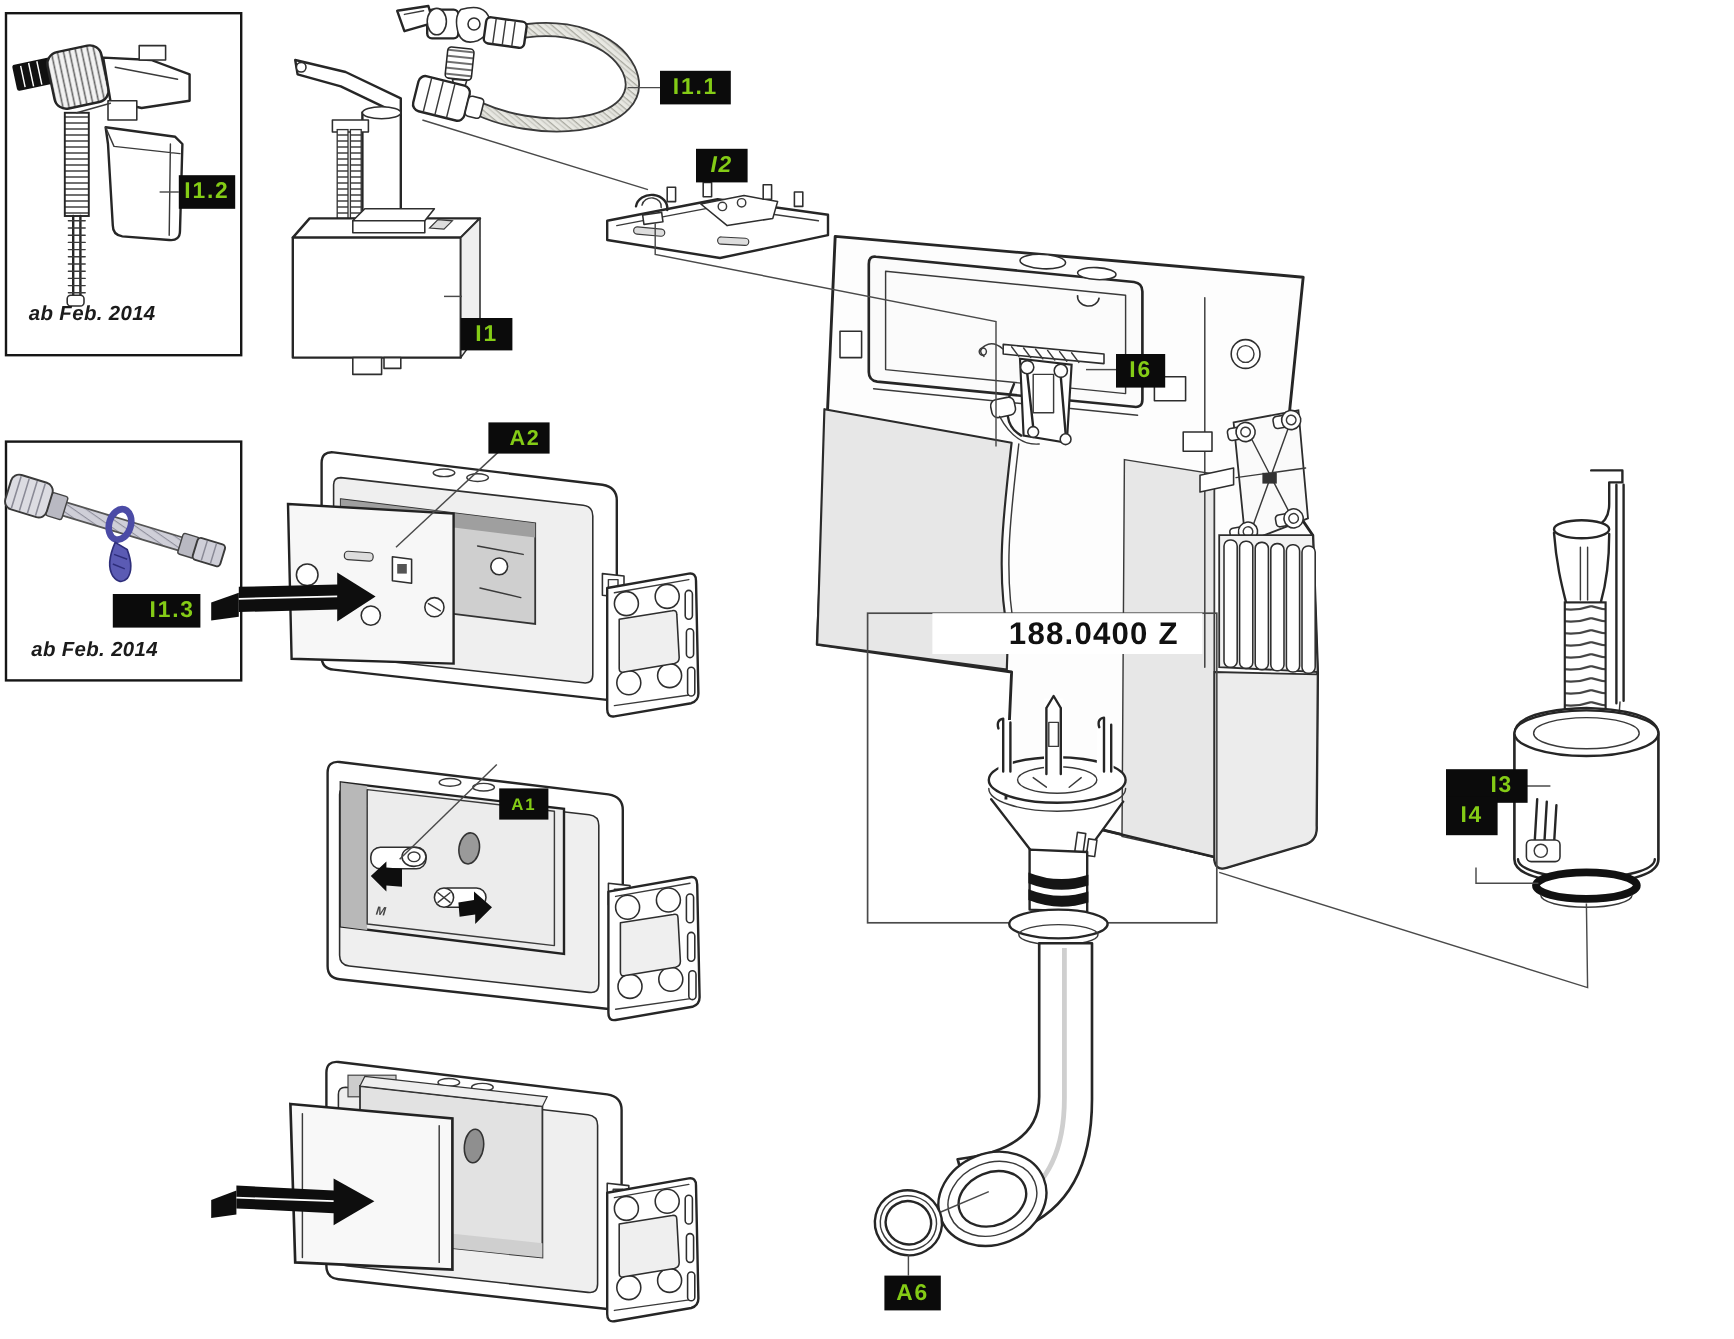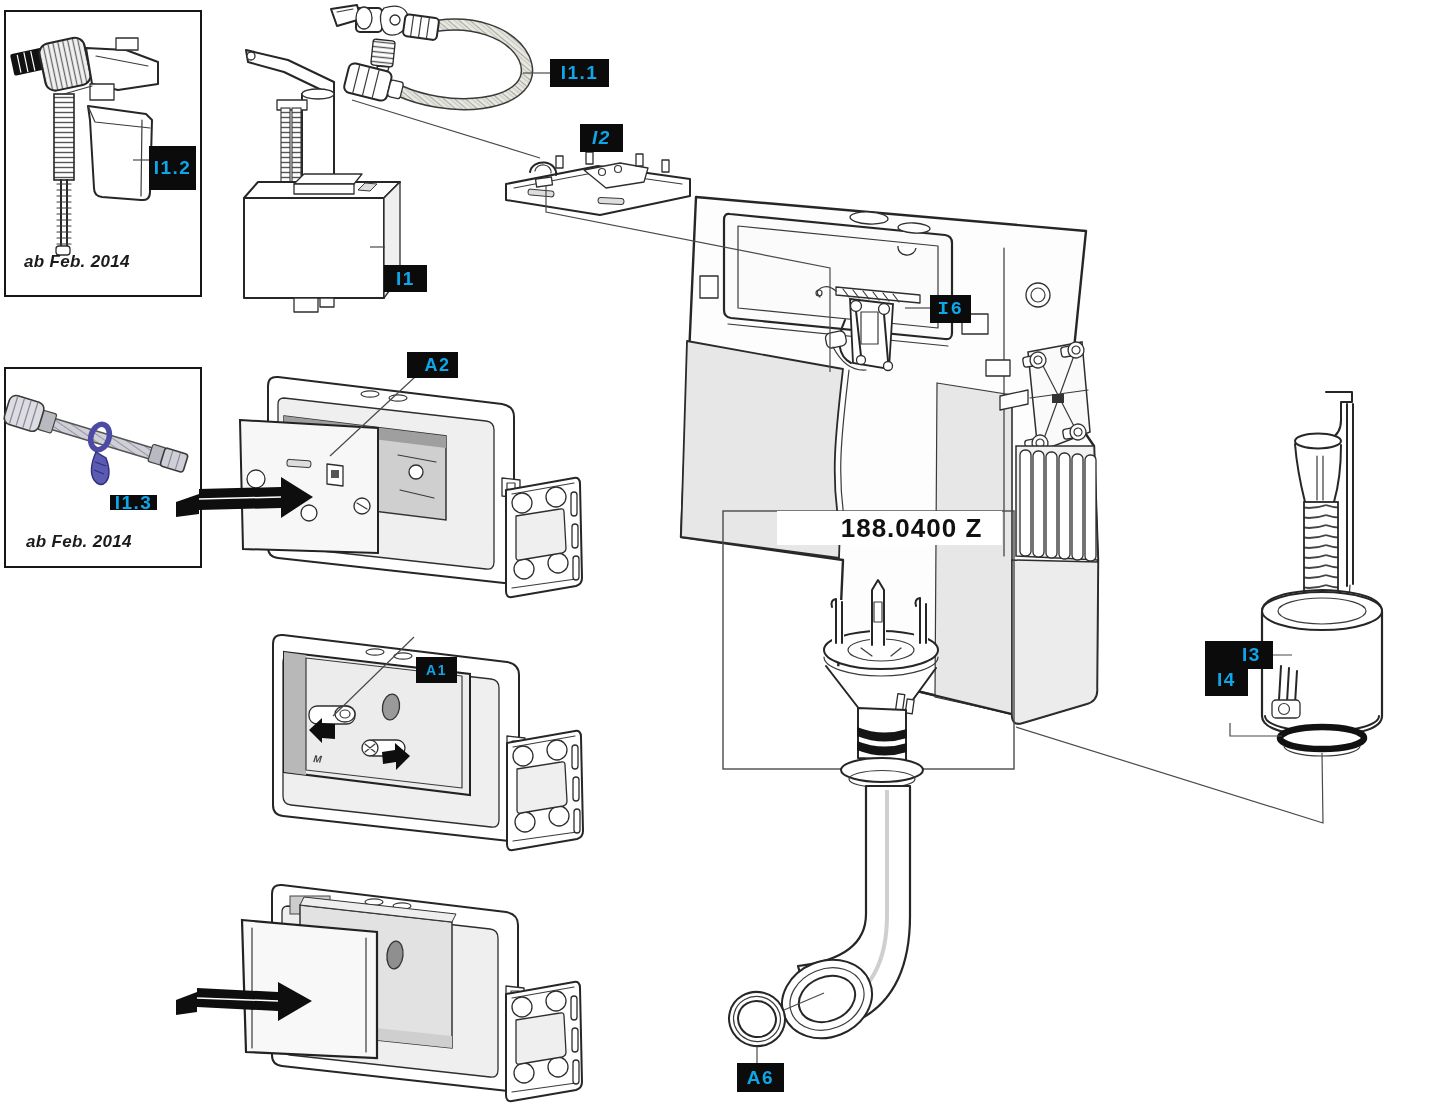--- a/index.html
+++ b/index.html
@@ -2,28 +2,28 @@
 <html><head>
 <meta charset="utf-8">
 <style>
   html,body{margin:0;padding:0;background:#fff;}
   .canvas{position:relative;width:1445px;height:1116px;background:#ffffff;overflow:hidden;
           font-family:"Liberation Sans",sans-serif;}
   .canvas svg{position:absolute;left:0;top:0;z-index:1;}
   .inset{position:absolute;border:2.5px solid #161616;z-index:0;background:#fff;}
   .box1{left:4px;top:10px;width:194px;height:283px;}
   .box2{left:4px;top:367px;width:194px;height:197px;}
-  .badge{position:absolute;z-index:3;background:#0b0b0b;color:#0ea5e9;font-weight:bold;
+  .badge{position:absolute;z-index:3;background:#0b0b0b;color:#84cc16;font-weight:bold;
          font-size:19px;letter-spacing:1.5px;display:flex;align-items:center;justify-content:center;}
   .b-i11{left:550px;top:59px;width:59px;height:28px;}
   .b-i2 {left:580px;top:124px;width:43px;height:28px;font-style:italic;}
   .b-i1 {left:384px;top:233px;width:43px;height:27px;margin-top:32px;}
-  .b-i12{left:149px;top:146px;width:47px;height:44px;}
-  .b-i13{left:110px;top:495px;width:47px;height:15px;}
-  .b-i6 {left:930px;top:295px;width:41px;height:28px;font-family:Liberation Mono, monospace;}
+  .b-i12{left:149px;top:146px;width:47px;height:28px;}
+  .b-i13{left:94px;top:495px;width:47px;height:28px;padding-left:26px;}
+  .b-i6 {left:930px;top:295px;width:41px;height:28px;}
   .b-a2 {left:407px;top:352px;width:41px;height:26px;font-size:18px;padding-left:10px;}
   .b-a1 {left:416px;top:613px;width:41px;height:26px;font-size:14px;margin-top:44px;}
   .b-i3 {left:1205px;top:641px;width:43px;height:28px;padding-left:25px;}
   .b-i4 {left:1205px;top:664px;width:43px;height:32px;}
   .b-a6 {left:737px;top:1063px;width:47px;height:29px;}
   .model{position:absolute;z-index:3;left:777px;top:511px;width:181px;height:34px;background:#ffffff;
          color:#111;font-weight:bold;font-size:26px;letter-spacing:1px;display:flex;align-items:center;justify-content:center;padding-left:44px;}
   .note{position:absolute;z-index:3;color:#1b1b1b;font-weight:bold;font-size:17px;letter-spacing:.3px;font-style:italic;}
   .n1{left:24px;top:252px;} .n2{left:26px;top:532px;}
   

